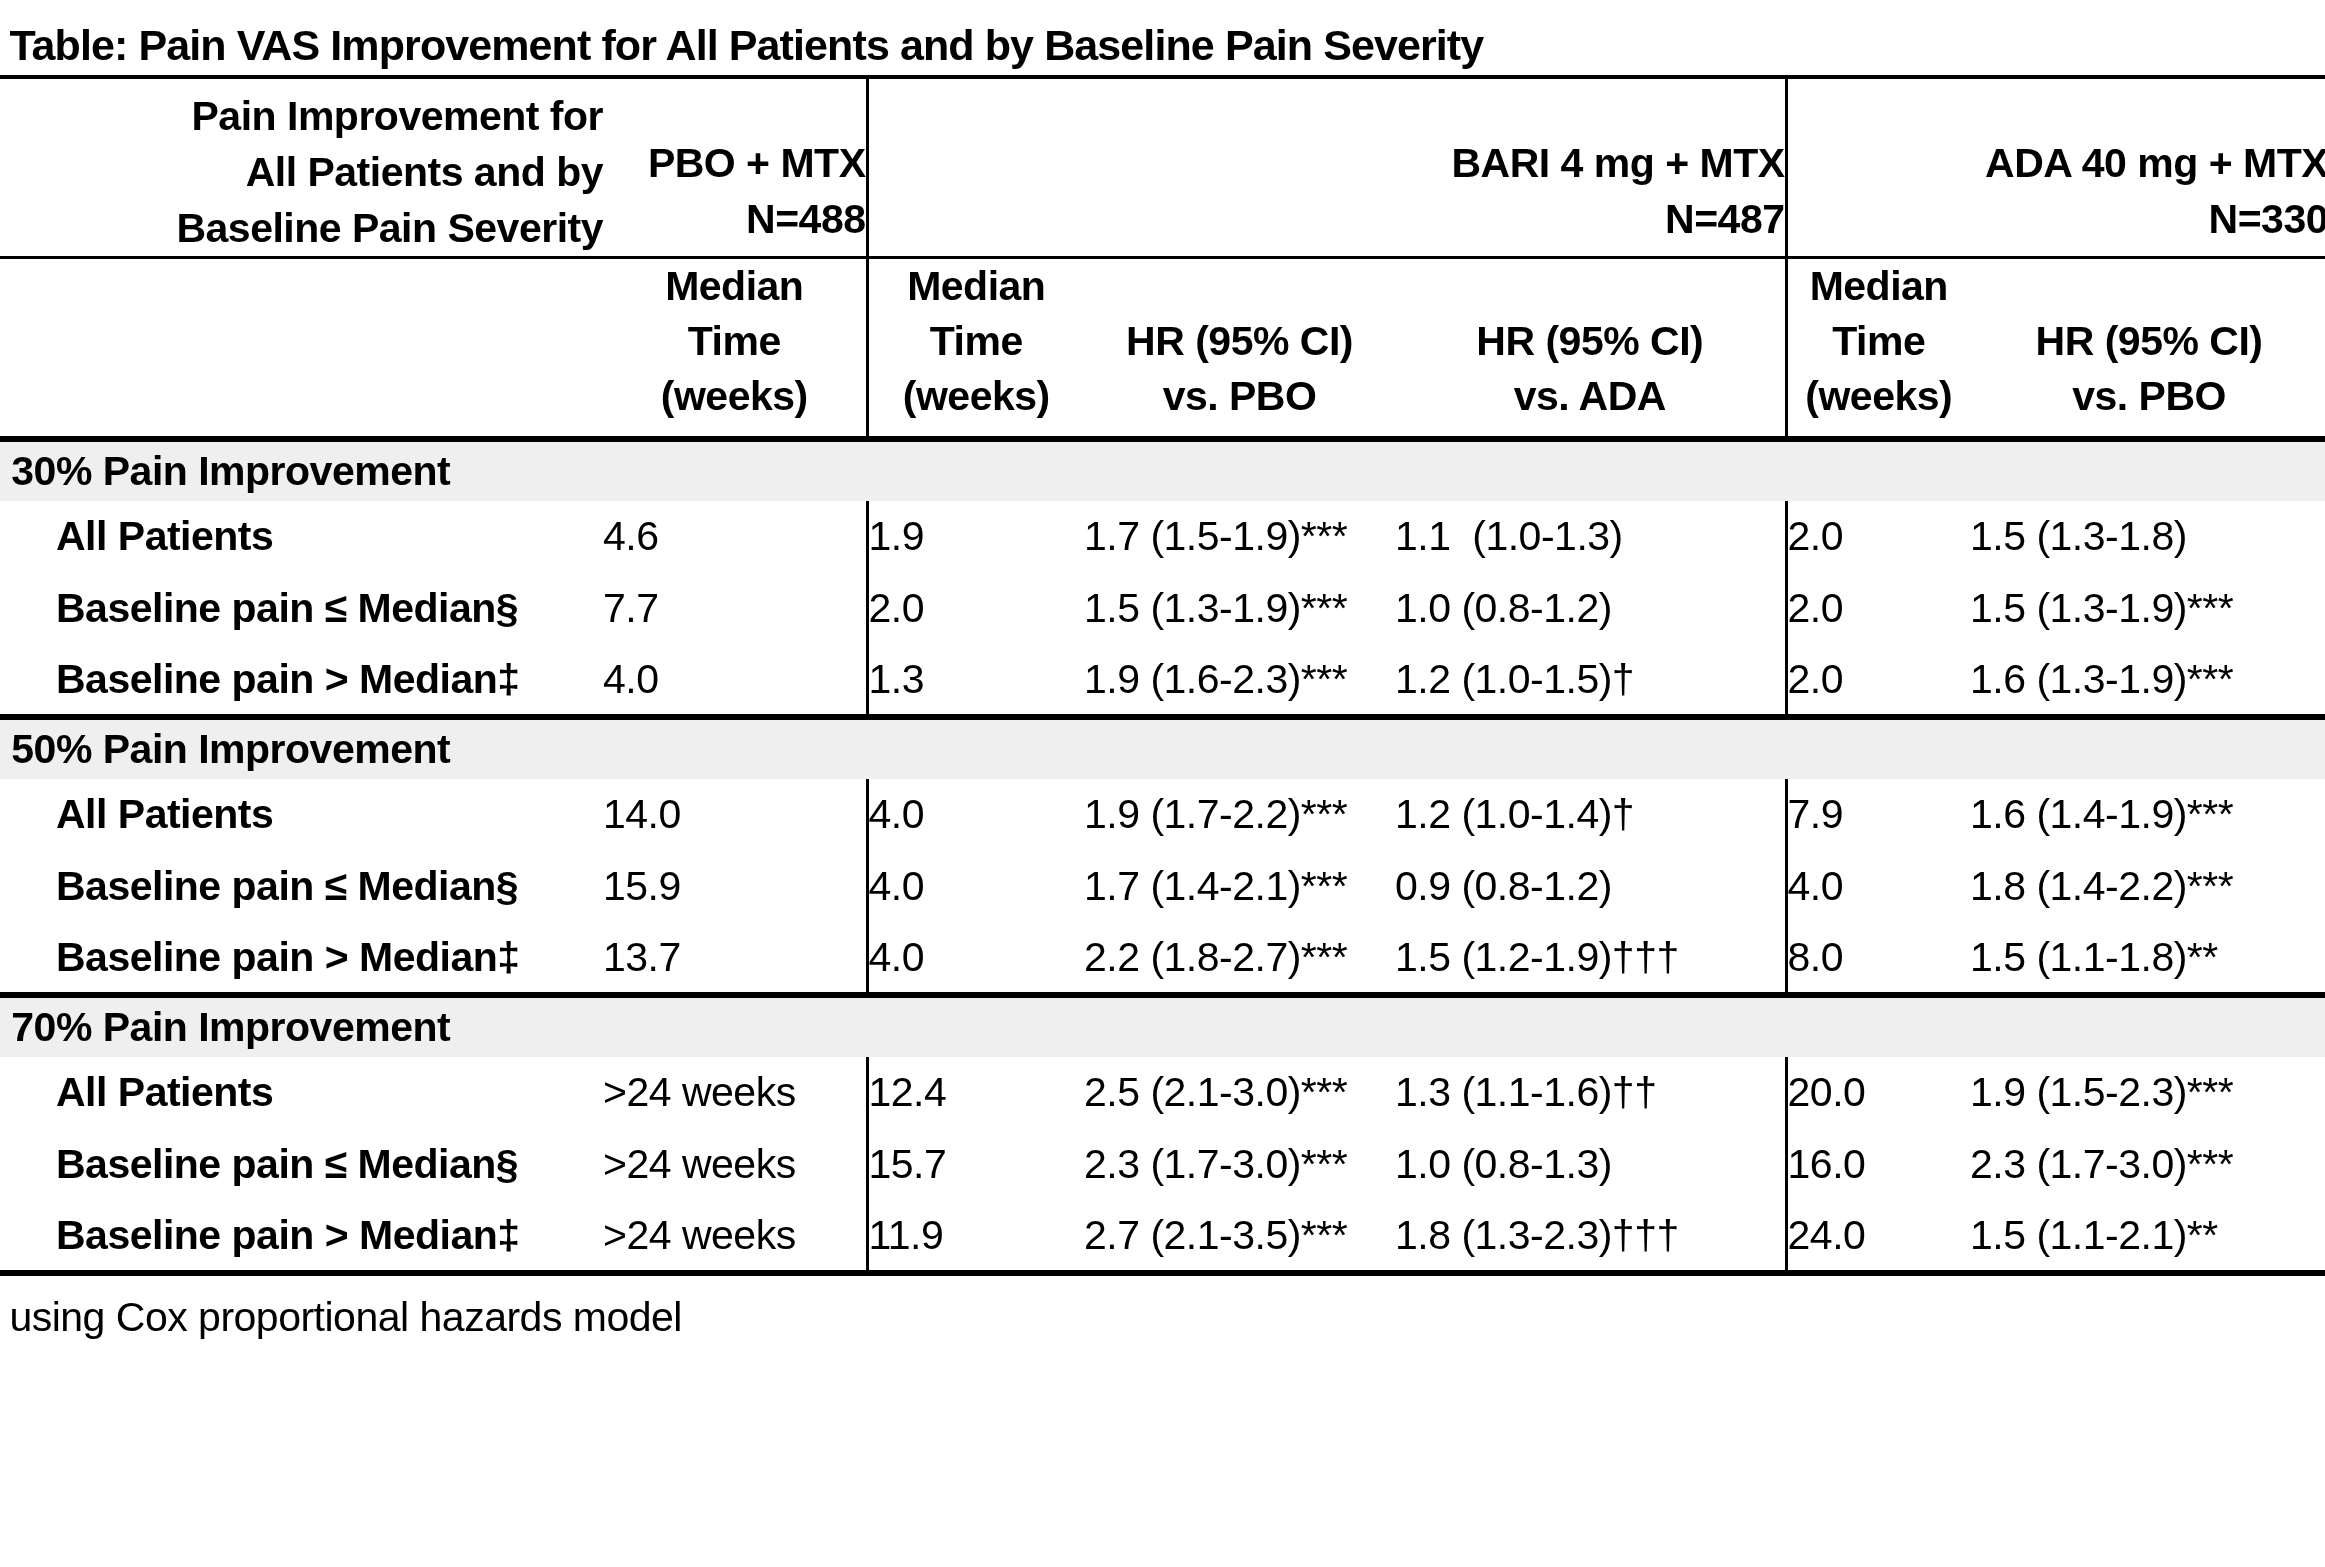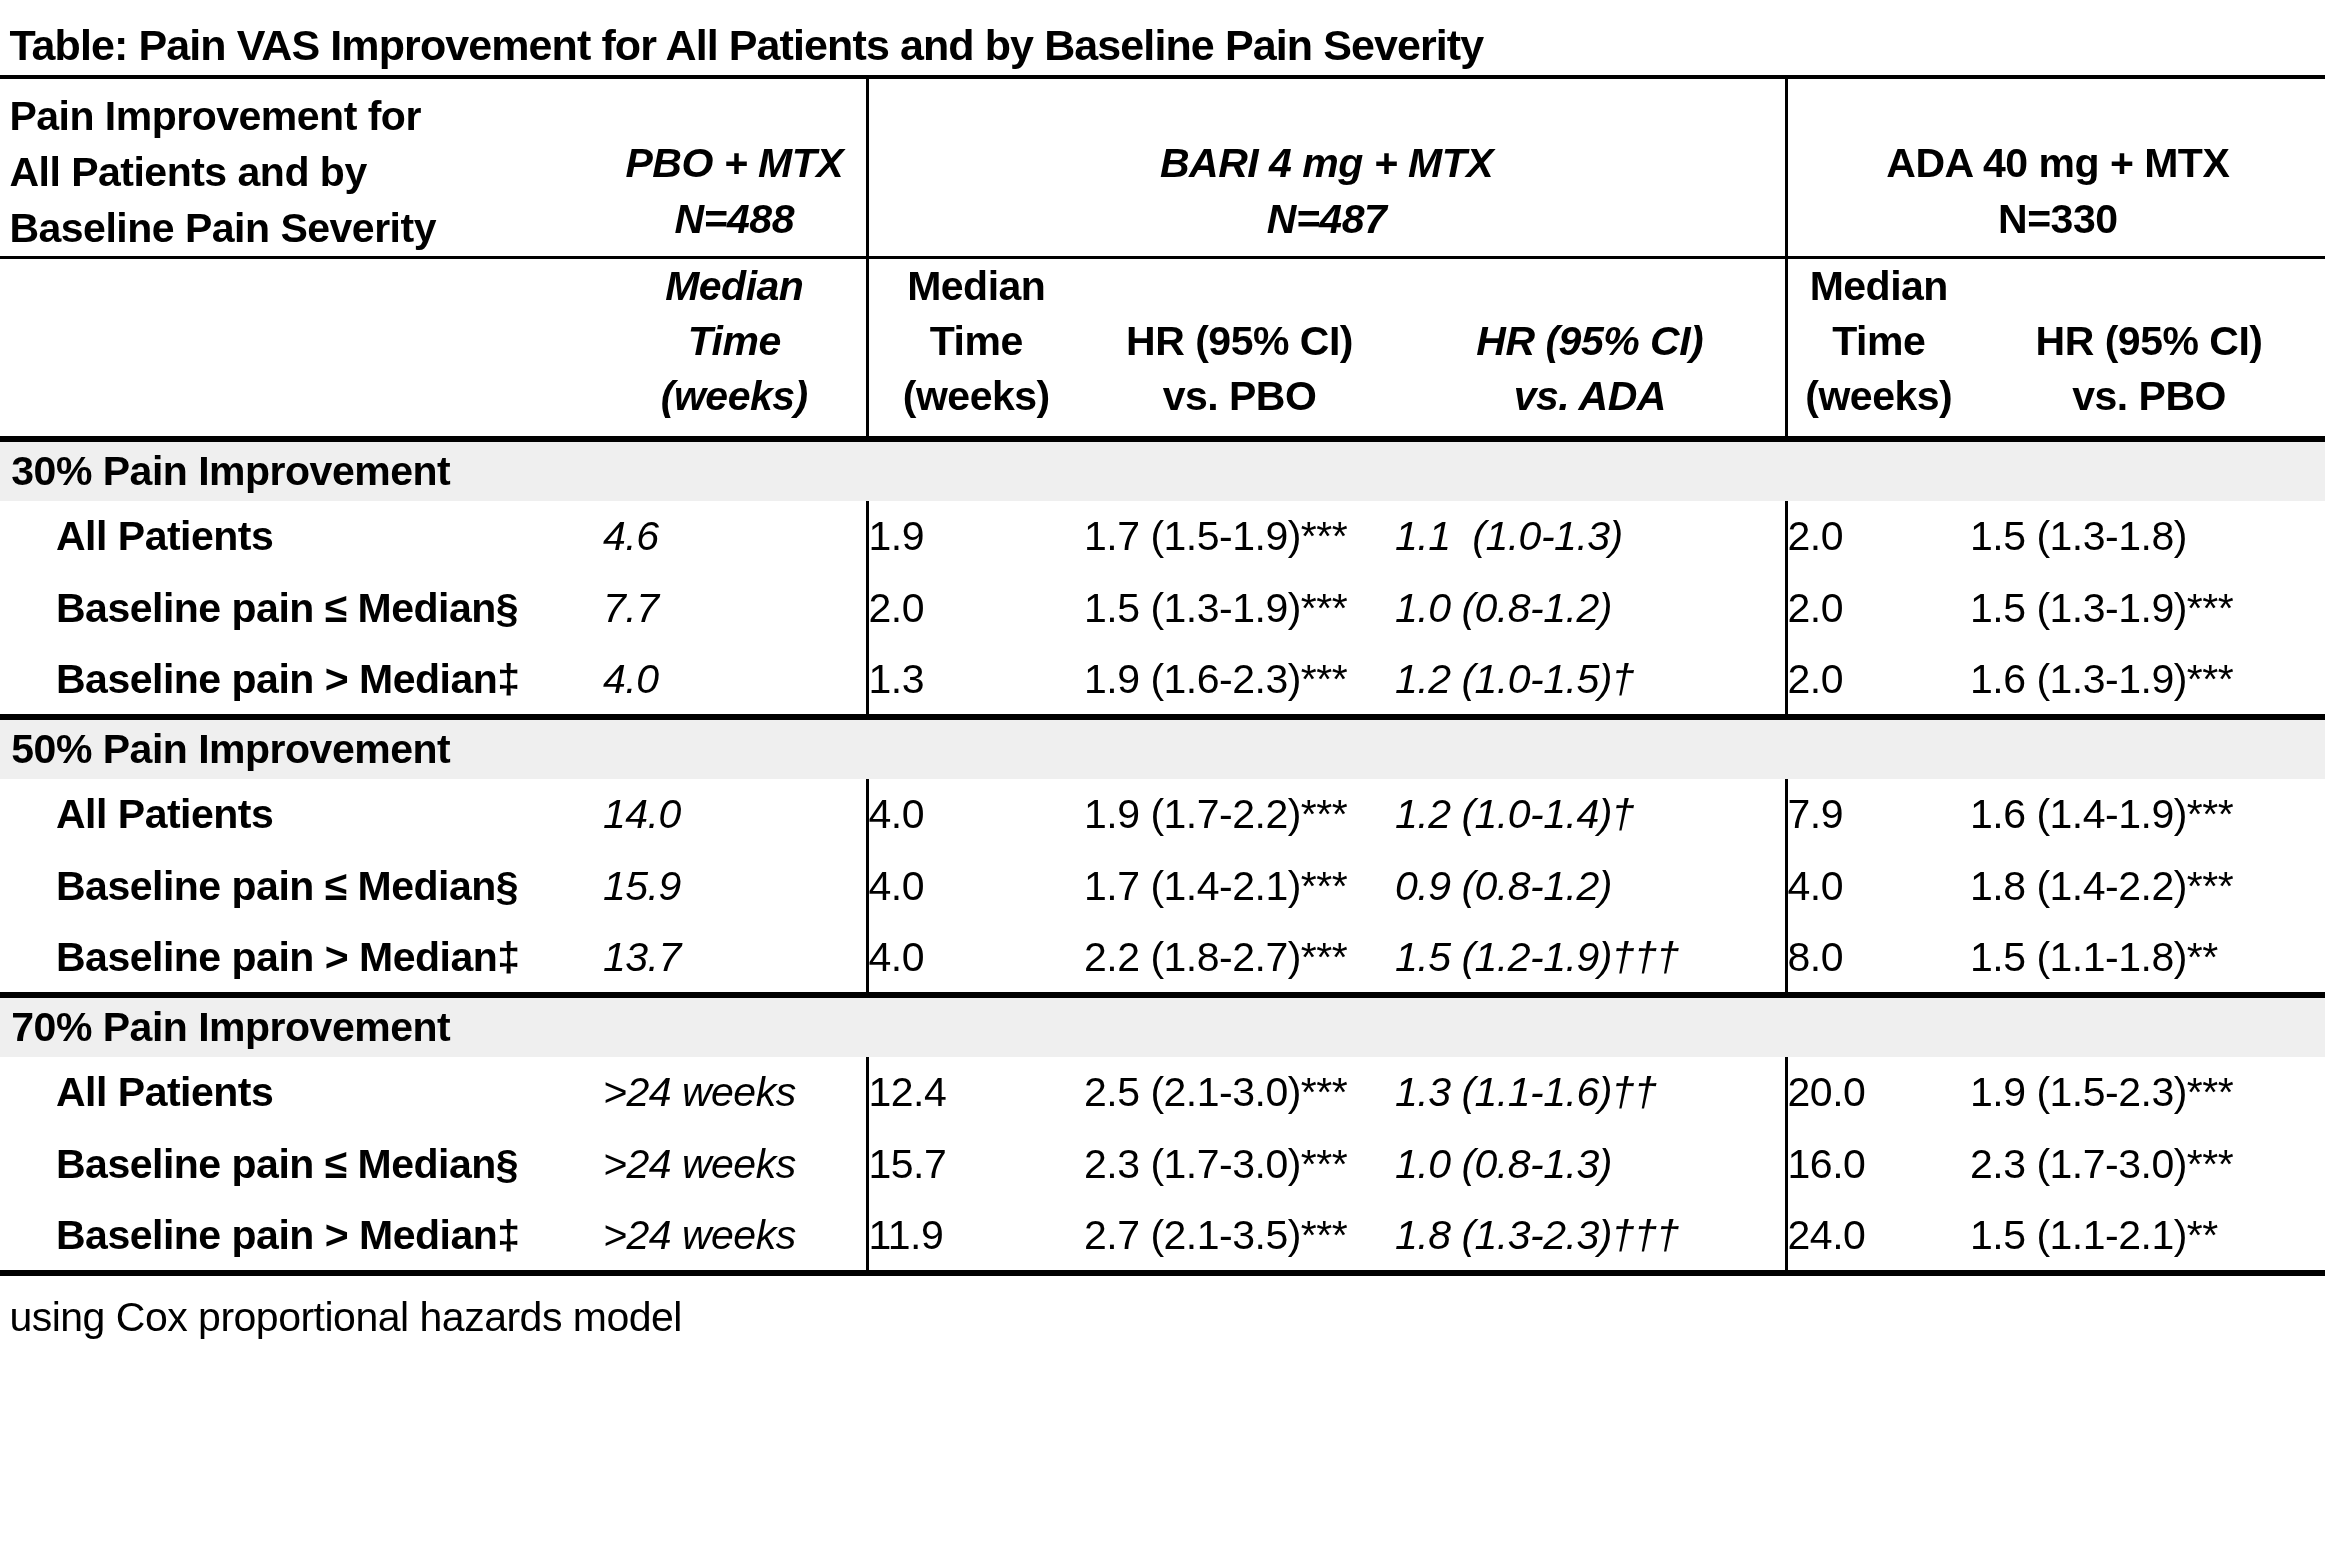--- a/index.html
+++ b/index.html
@@ -29,25 +29,25 @@
     border-top: 4.7px solid #000;
     border-bottom: 6.6px solid #000;
   }
   td {
     font-size: 41px;
     letter-spacing: -0.5px;
     overflow: hidden;
   }
 
   
-  .bR { border-right: 3.8px solid #000; font-style: italic; }
+  .bR { border-right: 3.8px solid #000; }
 
   
   tr.h1 { height: 177px; }
-  tr.h1 td { border-bottom: 3.8px solid #000; font-weight: bold; }
+  tr.h1 td { border-bottom: 3.8px solid #000; font-weight: bold; text-align: right; }
   td.stub-cell { vertical-align: top; padding: 9.4px 0 0 9.4px; }
   td.stub-cell div { line-height: 56px; white-space: nowrap; }
   td.group-cell { vertical-align: bottom; text-align: center; padding-bottom: 9.4px; }
   td.group-cell div { line-height: 56px; white-space: nowrap; }
 
   
   tr.h2 { height: 175px; }
   tr.h2 td { vertical-align: bottom; text-align: center; font-weight: bold; padding-bottom: 11.3px; }
   tr.h2 td div { line-height: 55px; white-space: nowrap; }
 

